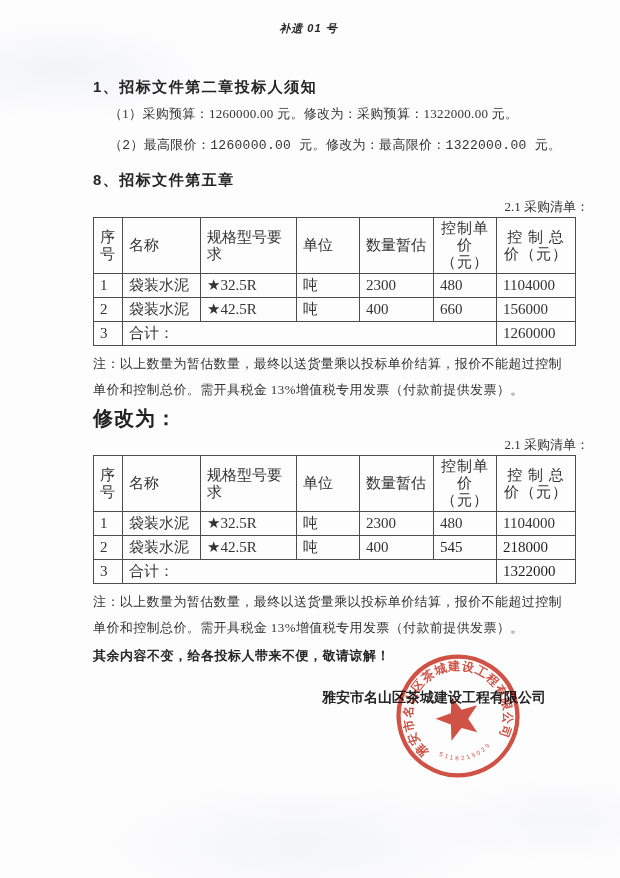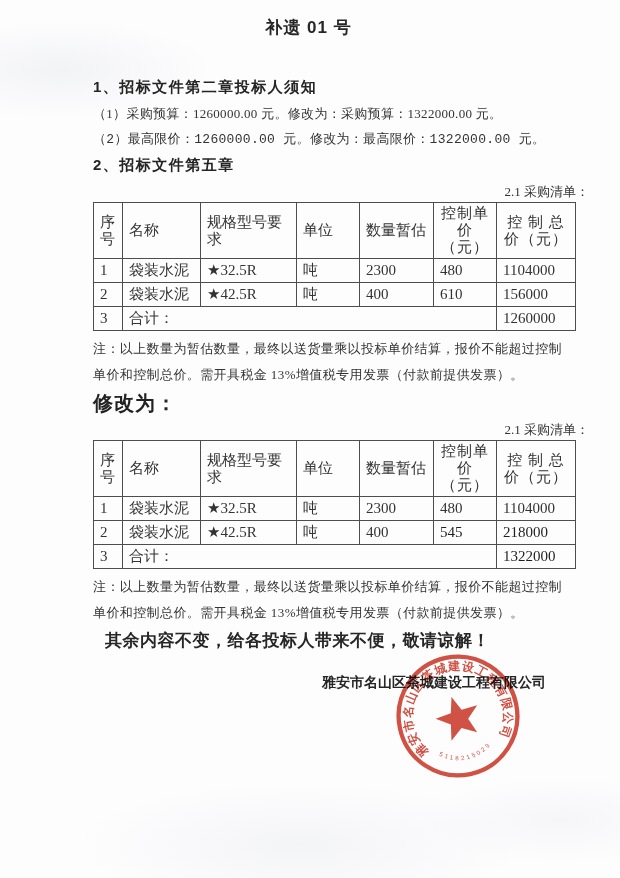--- a/index.html
+++ b/index.html
@@ -18,33 +18,34 @@
     color:#2e2e2e;
   }
   .title{
     margin:0;padding:88px 20px 0 0;
     text-align:center;font-size:16px;line-height:20px;font-weight:bold;
     letter-spacing:1px;color:#262626;
     font-family:"Liberation Sans","DejaVu Sans",sans-serif;
   }
   .subtitle{
     margin:0;padding:18px 20px 0 17px;
-    text-align:center;font-size:17px;line-height:20px;font-weight:bold;
+    text-align:center;font-size:11px;line-height:20px;font-weight:bold;
     letter-spacing:1px;color:#262626;
     font-family:"Liberation Sans","DejaVu Sans",sans-serif;
+    font-style:italic;
   }
   .content{padding:0 31px 0 93px;}
   .sec-heading{
     margin:0;font-size:15px;line-height:20px;font-weight:bold;color:#242424;
     letter-spacing:1.5px;
     font-family:"Liberation Sans","DejaVu Sans",sans-serif;
   }
   #sec1-heading{margin-top:39px;}
   #sec2-heading{margin-top:7px;}
-  .clause{margin:0;font-size:13px;line-height:16px;color:#333;letter-spacing:.3px;}
+  .clause{margin:16px;font-size:13px;line-height:16px;color:#333;letter-spacing:.3px;}
   #clause-1{margin-top:9px;}
   #clause-2{margin-top:10px;font-family:Liberation Mono, monospace;}
   .list-label{margin:9px 0 0 26px;font-size:13px;line-height:15px;color:#333;text-align:right;}
   table.sheet{
     width:482px;margin-top:3px;border-collapse:collapse;table-layout:fixed;
     font-size:15px;color:#333;
   }
   table.sheet th,table.sheet td{
     border:1px solid #4d4d4d;
     padding:2px 6px;text-align:left;vertical-align:middle;
@@ -55,21 +56,21 @@
   table.sheet th.price-col{text-align:center;letter-spacing:1px;}
   table.sheet td{height:19px;}
   td.em{font-weight:bold;color:#1f1f1f;}
   .note{margin:5px 0 0 0;width:470px;font-size:13px;line-height:26px;color:#333;letter-spacing:.4px;}
   .revised-heading{
     margin:5px 0 0 0;font-size:20px;line-height:20px;font-weight:bold;color:#222;
     letter-spacing:1px;
     font-family:"Liberation Sans","DejaVu Sans",sans-serif;
   }
   .closing{
-    margin:6px 0 0 12px;font-size:17px;line-height:18px;font-weight:bold;color:#262626;
+    margin:6px 0 0 0;font-size:13px;line-height:18px;font-weight:bold;color:#262626;
     letter-spacing:.5px;
     font-family:"Liberation Sans","DejaVu Sans",sans-serif;
   }
   .signature{position:relative;z-index:1;margin-top:23px;text-align:right;}
   .company{
     padding-right:43px;font-size:14px;line-height:18px;font-weight:bold;color:#262626;
     font-family:"Liberation Sans","DejaVu Sans",sans-serif;
   }
   .date{
     margin-top:9px;padding-right:43px;font-size:16px;line-height:20px;color:#2b2b2b;
@@ -87,21 +88,21 @@
 <div class="page">
 
   <h2 class="subtitle">补遗 01 号</h2>
 
   <div class="content">
 
     <h3 class="sec-heading" id="sec1-heading">1、招标文件第二章投标人须知</h3>
     <p class="clause" id="clause-1">（1）采购预算：1260000.00 元。修改为：采购预算：1322000.00 元。</p>
     <p class="clause" id="clause-2">（2）最高限价：1260000.00 元。修改为：最高限价：1322000.00 元。</p>
 
-    <h3 class="sec-heading" id="sec2-heading">2、招标文件第五章</h3>
+    <h3 class="sec-heading" id="sec2-heading">8、招标文件第五章</h3>
     <p class="list-label">2.1 采购清单：</p>
 
     <table class="sheet">
       <colgroup>
         <col style="width:29px">
           <col style="width:78px">
           <col style="width:96px">
         <col style="width:63px">
           <col style="width:74px">
           <col style="width:63px">
@@ -125,21 +126,21 @@
         <td>2300</td>
         <td>480</td>
         <td>1104000</td>
       </tr>
       <tr>
         <td>2</td>
         <td>袋装水泥</td>
         <td>★42.5R</td>
         <td>吨</td>
         <td>400</td>
-        <td>610</td>
+        <td>660</td>
         <td>156000</td>
       </tr>
       <tr>
         <td>3</td>
         <td colspan="5">合计：</td>
         <td>1260000</td>
       </tr>
     </tbody>
       </table>
 

